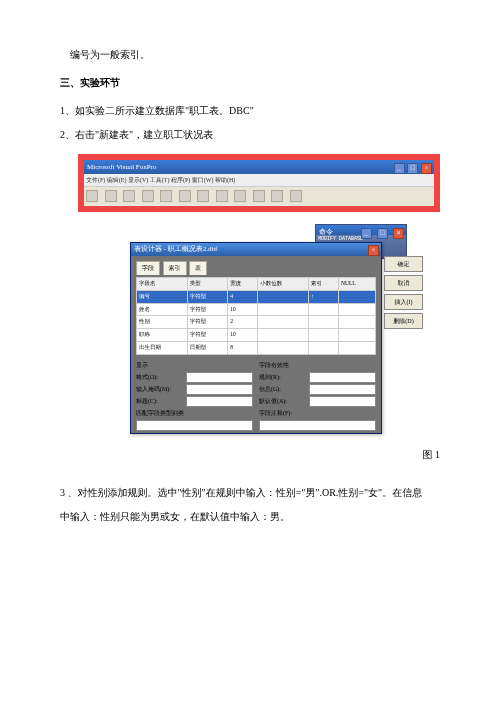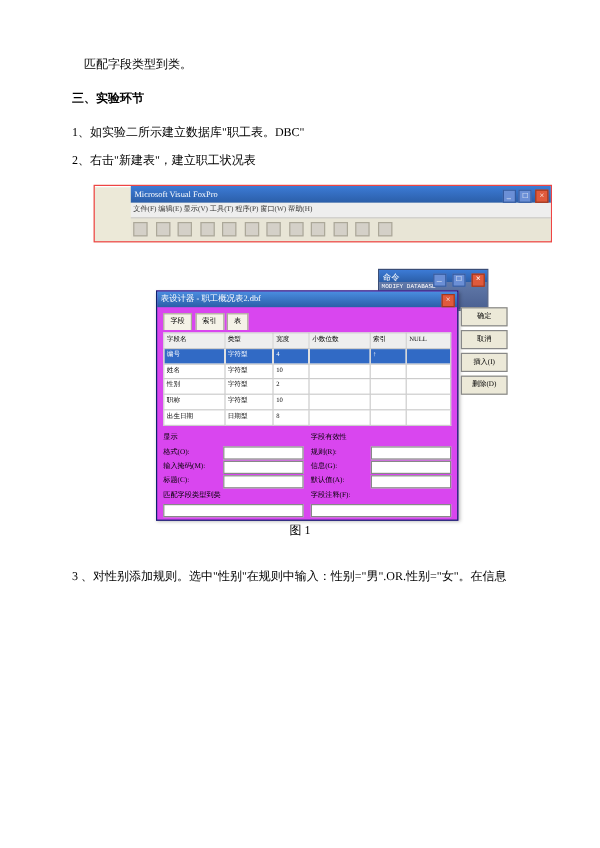--- a/index.html
+++ b/index.html
@@ -28,33 +28,32 @@
   .para {
     margin: 6px 0;
     font-size: 10px;
   }
   .fig-area {
     margin-top: 10px;
     position: relative;
     height: 280px;
   }
   .caption {
-    text-align: center;
+    text-align: right;
     font-size: 10px;
-    margin-top: 0;
+    margin-top: 12px;
   }
   
   .topbar {
     position: absolute;
     left: 18px; top: 0;
     width: 350px; height: 46px;
     background: #ece9d8;
-    border: 1px solid #ef4444;
+    border: 6px solid #ef4444;
     box-shadow: 0 1px 0 #fff inset;
-    padding-left: 30px;
   }
   .titlebar {
     height: 14px;
     background: linear-gradient(#3c7bd6, #2b5ea8);
     color: #fff;
     font-size: 7px;
     padding-left: 3px;
     line-height: 14px;
   }
   .menubar {
@@ -80,21 +79,21 @@
     border:1px solid #3a4d76;
     font-family:Liberation Mono, monospace;
   }
   .greybox .titlebar{height:10px;background:linear-gradient(#3c7bd6,#2b5ea8);}
   .greybox .gtext{font-size:5px;color:#fff;padding:1px 2px;line-height:7px;}
   
   .designer {
     position: absolute;
     left: 70px; top: 88px;
     width: 250px; height: 190px;
-    background: #d946ef;
+    background: #737373;
     border: 1px solid #0a246a;
     box-shadow: 1px 1px 3px rgba(0,0,0,.3);
   }
   .dlg-title {
     height: 13px;
     background: linear-gradient(#4a8de0,#2b5ea8);
     color: #fff;
     font-size: 7px;
     padding-left: 3px;
     line-height: 13px;
@@ -135,21 +134,21 @@
   }
   .rbtn { height:14px; background:#ece9d8; border:1px solid #888; font-size:6px; text-align:center; line-height:14px;}
   .winbtns { position:absolute; right:2px; top:1px; font-size:7px; color:#fff;}
   .wbtn{display:inline-block;width:9px;height:9px;background:#6b8fd6;border:1px solid #355a9e;margin-left:1px;text-align:center;line-height:8px;}
   .xbtn{background:#e05a3c;border-color:#a03820;}
 </style>
 </head>
 <body>
 
 <div class="page">
-  <div class="para indent">匹配字段类型到类。</div>
+  <div class="para indent">编号为一般索引。</div>
   <div class="h2">三、实验环节</div>
   <div class="para">1、如实验二所示建立数据库"职工表。DBC"</div>
   <div class="para">2、右击"新建表"，建立职工状况表</div>
 
   <div class="fig-area">
 
     <div class="topbar">
       <div class="titlebar">
         <span>Microsoft Visual FoxPro</span>
         <span class="winbtns">
@@ -307,13 +306,14 @@
               </div>
           </div>
         </div>
       </div>
     </div>
   </div>
 
   <div class="caption">图 1</div>
 
   <div class="para" style="margin-top:20px">3 、对性别添加规则。选中"性别"在规则中输入：性别="男".OR.性别="女"。在信息</div>
+  <div class="para">中输入：性别只能为男或女，在默认值中输入：男。</div>
 </div>
 
 </body></html>

